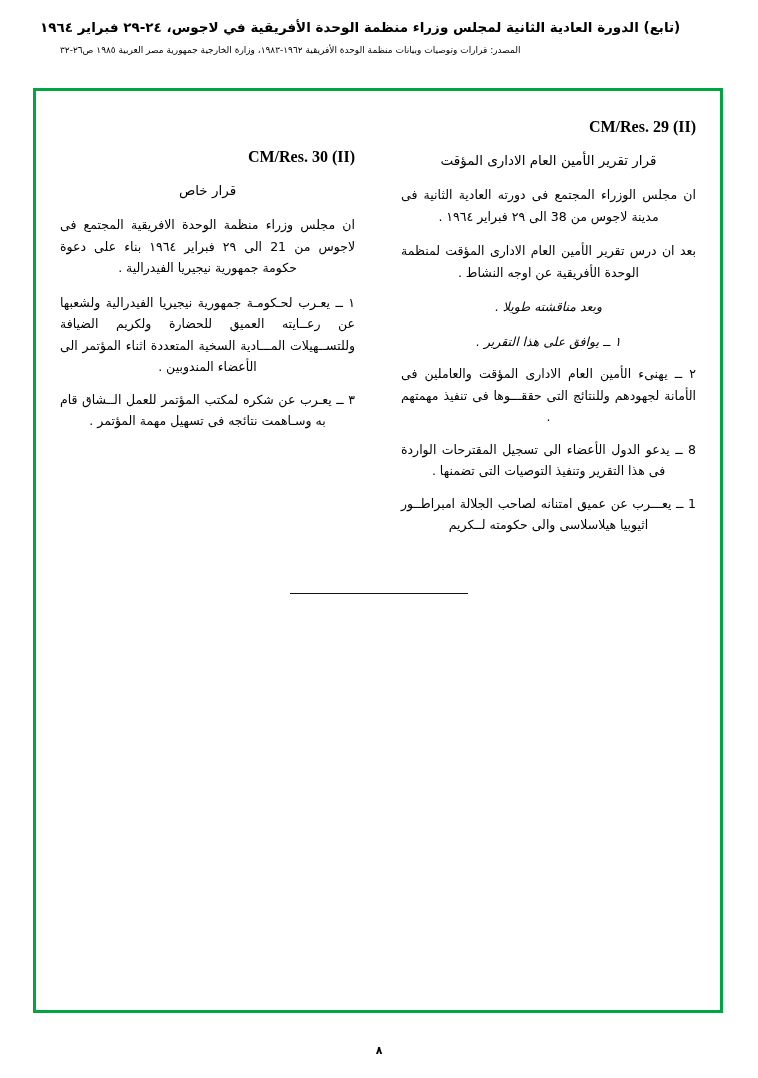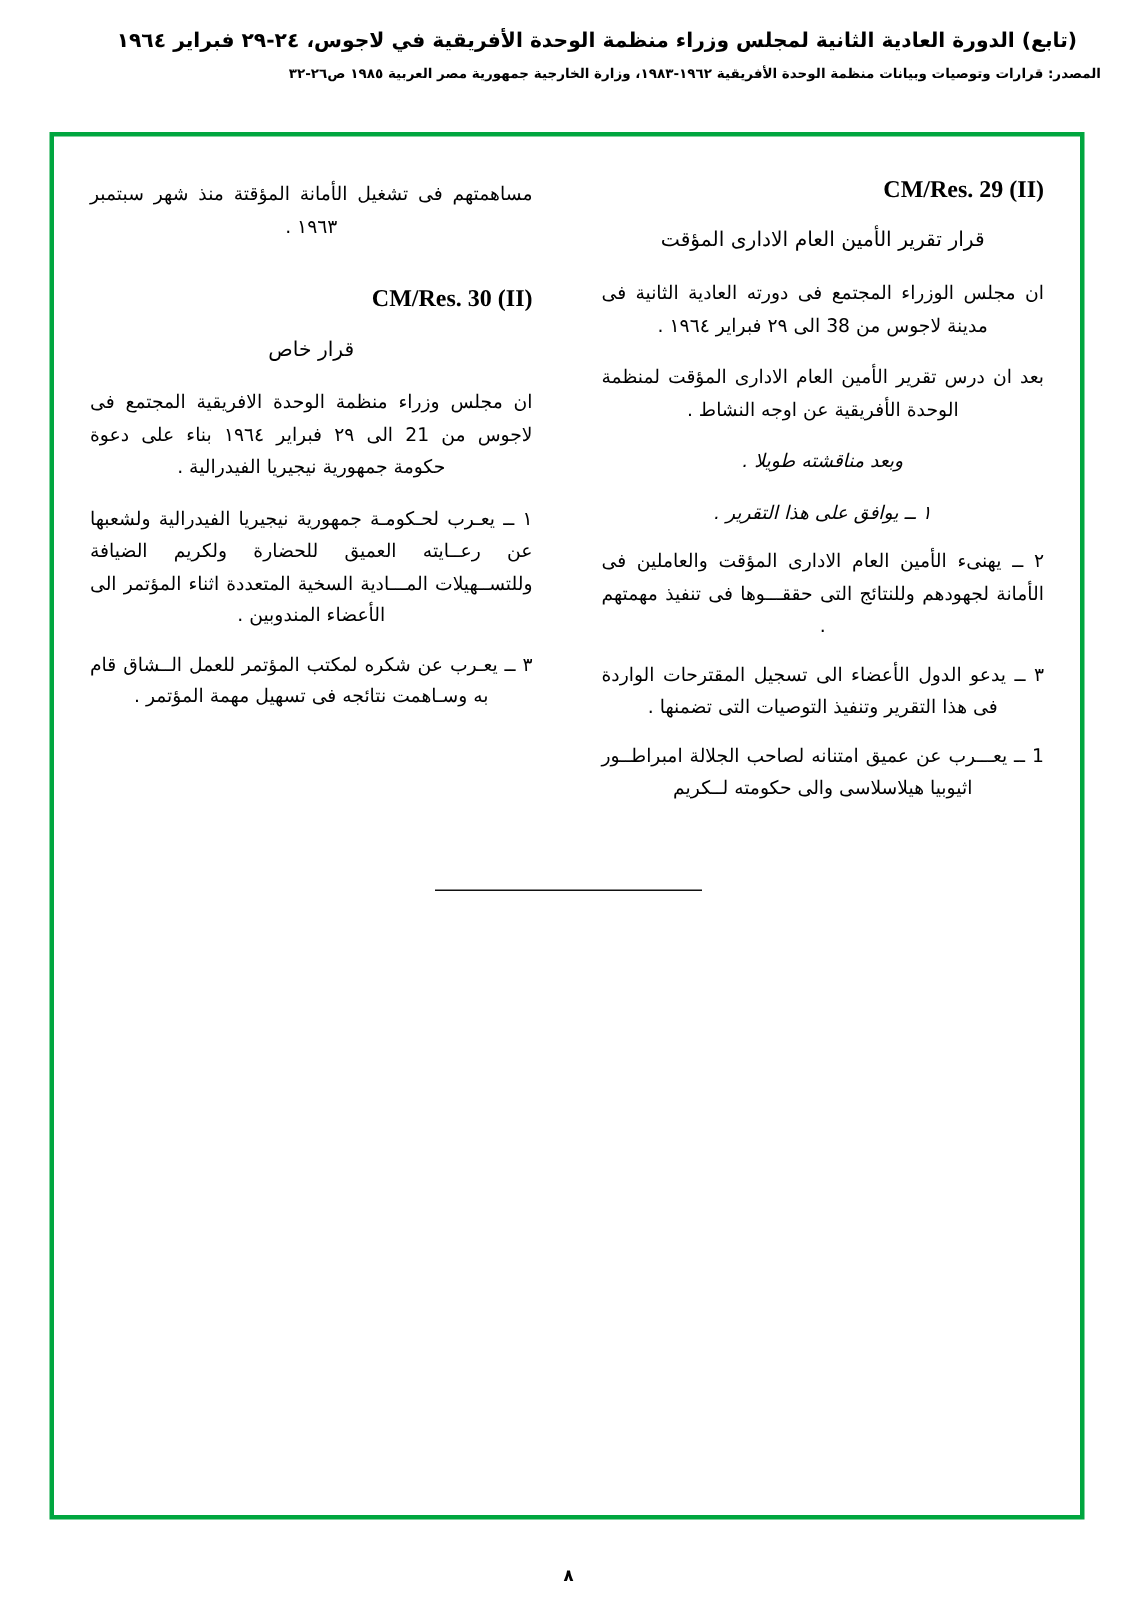--- a/index.html
+++ b/index.html
@@ -15,38 +15,37 @@
     color: #000000;
     overflow: hidden;
   }
 
   
   .doc-header {
     position: absolute;
     top: 18px;
     left: 0;
     width: 758px;
-    text-align: right;
+    text-align: left;
   }
   .doc-header .title {
     font-size: 13.5px;
     font-weight: bold;
     letter-spacing: 0px;
     line-height: 1.35;
     direction: rtl;
     padding: 0 40px;
   }
   .doc-header .source {
     font-size: 9px;
-    font-weight: bold;
+    font-weight: normal;
     margin-top: 8px;
     direction: rtl;
-    padding: 0 24px;
+    padding: 0 60px;
     line-height: 1.4;
-    margin-left: 31px;
   }
 
   
   .page-frame {
     position: absolute;
     top: 88px;
     left: 33px;
     width: 690px;
     height: 925px;
     border: 3px solid #00a63f;
@@ -149,31 +148,28 @@
       <p class="p center">وبعد مناقشته طويلا .</p>
     </div>
 
     <div class="item">
       <p class="p center">١ ــ يوافق على هذا التقرير .</p>
     </div>
     <div class="item">
       <p class="p">٢ ــ يهنىء الأمين العام الادارى المؤقت والعاملين فى الأمانة لجهودهم وللنتائج التى حققـــوها فى تنفيذ مهمتهم .</p>
     </div>
     <div class="item">
-      <p class="p">٣ ــ يدعو الدول الأعضاء الى تسجيل المقترحات الواردة فى هذا التقرير وتنفيذ التوصيات التى تضمنها .</p>
+      <p class="p">8 ــ يدعو الدول الأعضاء الى تسجيل المقترحات الواردة فى هذا التقرير وتنفيذ التوصيات التى تضمنها .</p>
     </div>
     <div class="item">
       <p class="p">1 ــ يعـــرب عن عميق امتنانه لصاحب الجلالة امبراطــور اثيوبيا هيلاسلاسى والى حكومته لــكريم</p>
     </div>
   </div>
 
   <div class="col left">
-    <div class="blk">
-      <p class="p">مساهمتهم فى تشغيل الأمانة المؤقتة منذ شهر سبتمبر ١٩٦٣ .</p>
-    </div>
 
     <div class="res-id" style="margin-top:30px;">CM/Res. 30 (II)</div>
     <div class="heading">قرار خاص</div>
 
     <div class="blk">
       <p class="p">ان مجلس وزراء منظمة الوحدة الافريقية المجتمع فى لاجوس من 21 الى ٢٩ فبراير ١٩٦٤ بناء على دعوة حكومة جمهورية نيجيريا الفيدرالية .</p>
     </div>
 
     <div class="item">
       <p class="p">١ ــ يعـرب لحـكومـة جمهورية نيجيريا الفيدرالية ولشعبها عن رعــايته العميق للحضارة ولكريم الضيافة وللتســهيلات المـــادية السخية المتعددة اثناء المؤتمر الى الأعضاء المندوبين .</p>

